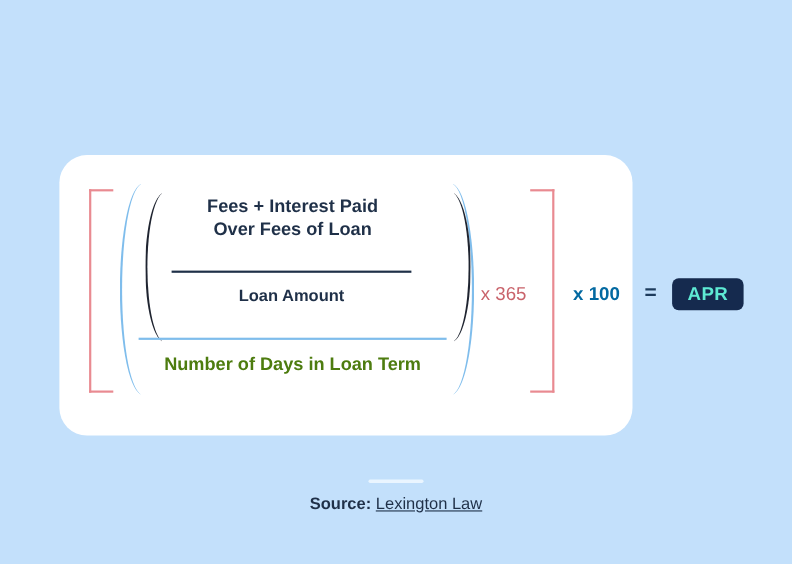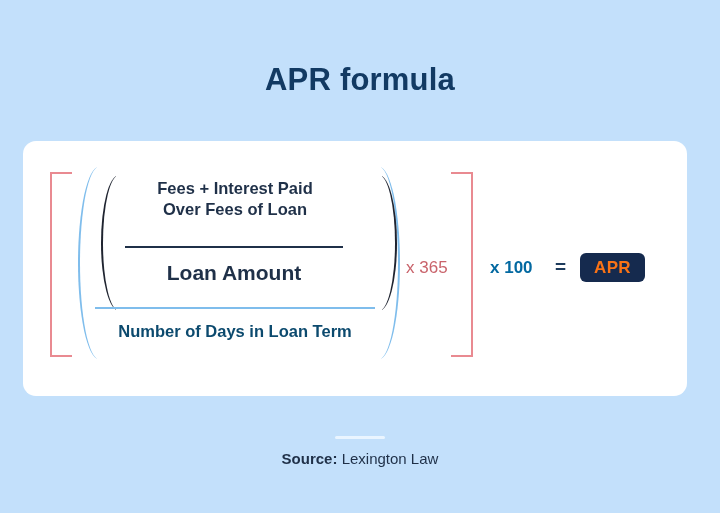--- a/index.html
+++ b/index.html
@@ -28,26 +28,26 @@
     text-align: center;
     font-size: 31px;
     font-weight: bold;
     color: #123a63;
     letter-spacing: 0.2px;
   }
 
   
   .card {
     position: absolute;
-    left: 23px;
+    left: 54px;
     top: 141px;
-    width: 664px;
+    width: 521px;
     height: 255px;
     background: #ffffff;
-    border-radius: 13px;
+    border-radius: 25px;
   }
 
   
   .bracket {
     position: absolute;
     top: 31px;
     width: 20px;
     height: 181px;
     border-top: 2px solid #e98a91;
     border-bottom: 2px solid #e98a91;
@@ -127,21 +127,21 @@
     width: 218px;
     height: 2px;
     background: #1f3048;
   }
   .inner-den {
     position: absolute;
     left: 102px;
     top: 120px;
     width: 218px;
     text-align: center;
-    font-size: 21px;
+    font-size: 15px;
     font-weight: bold;
     color: #1f3048;
   }
 
   
   .outer-bar {
     position: absolute;
     left: 72px;
     top: 166px;
     width: 280px;
@@ -149,21 +149,21 @@
     background: #7fbdec;
   }
   .outer-den {
     position: absolute;
     left: 62px;
     top: 181px;
     width: 300px;
     text-align: center;
     font-size: 16.5px;
     font-weight: bold;
-    color: #0c4a6e;
+    color: #4d7c0f;
   }
 
   
   .op-365 {
     position: absolute;
     left: 383px;
     top: 117px;
     font-size: 17px;
     font-weight: normal;
     color: #c9636b;
@@ -187,21 +187,21 @@
     color: #1d3b5c;
   }
   .apr-badge {
     position: absolute;
     left: 557px;
     top: 112px;
     width: 65px;
     height: 29px;
     background: #152a4e;
     border-radius: 6px;
-    color: #f97316;
+    color: #5eead4;
     font-size: 17px;
     font-weight: bold;
     display: flex;
     align-items: center;
     justify-content: center;
     letter-spacing: 0.3px;
   }
 
   
   .footer-rule {
@@ -221,28 +221,28 @@
     text-align: center;
     font-size: 15px;
     color: #1f3048;
   }
   .footer b {
     font-weight: bold;
     margin-top: 16px;
   }
   .footer span.src-value {
     font-weight: normal;
+    text-decoration: underline;
   }
 </style>
 </head>
 <body>
 
 <div class="stage">
 
-  <div class="title">APR formula</div>
 
   <div class="card">
 
     <div class="bracket bracket-left"></div>
     <div class="bracket bracket-right"></div>
 
     <div class="paren-outer paren-outer-left"></div>
     <div class="paren-outer paren-outer-right"></div>
 
     <div class="paren-inner paren-inner-left"></div>

